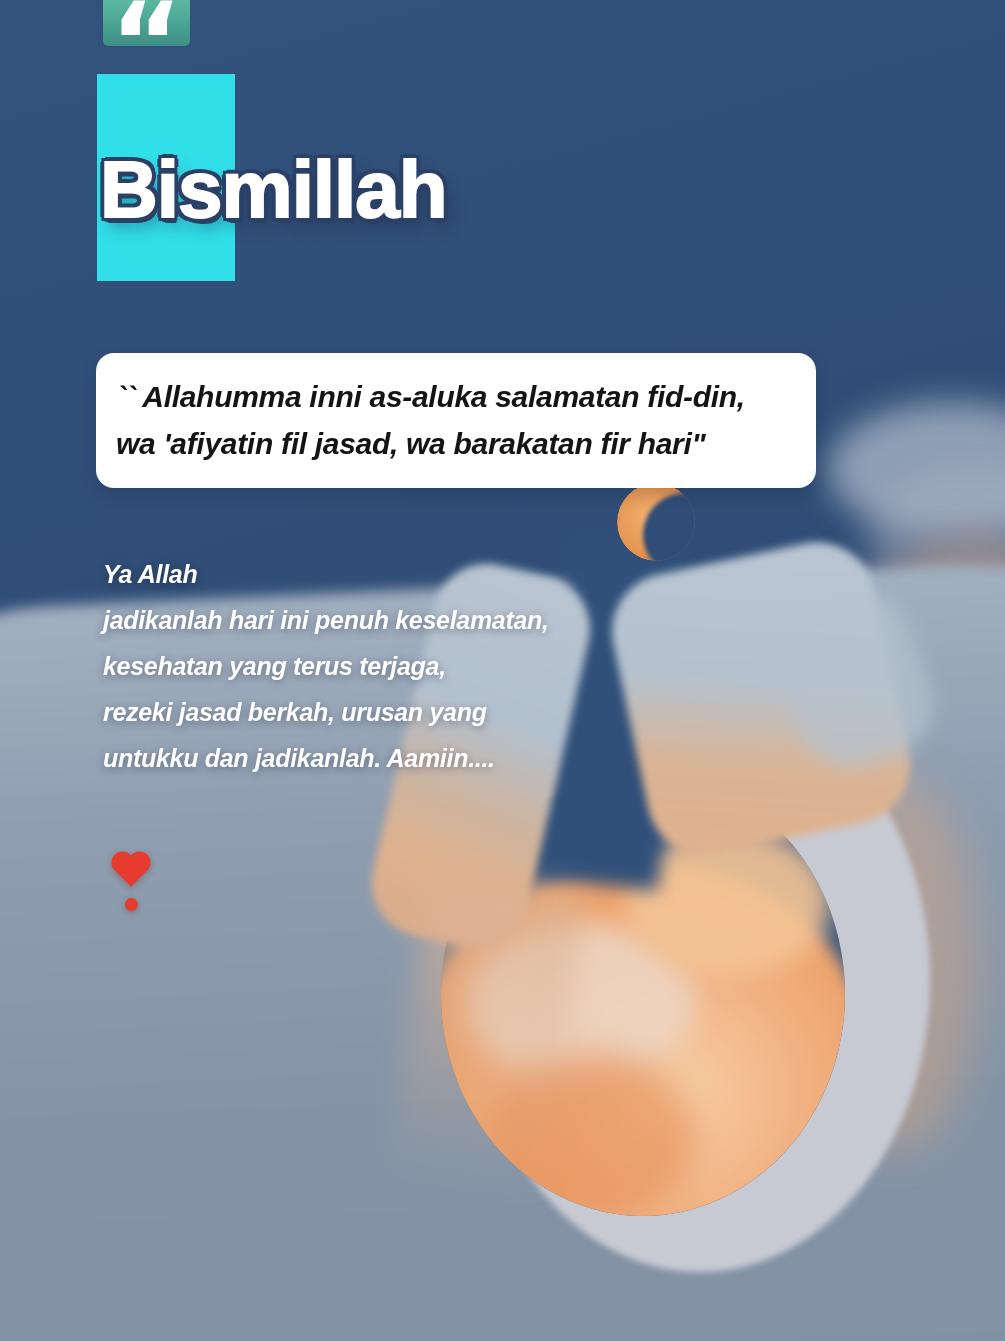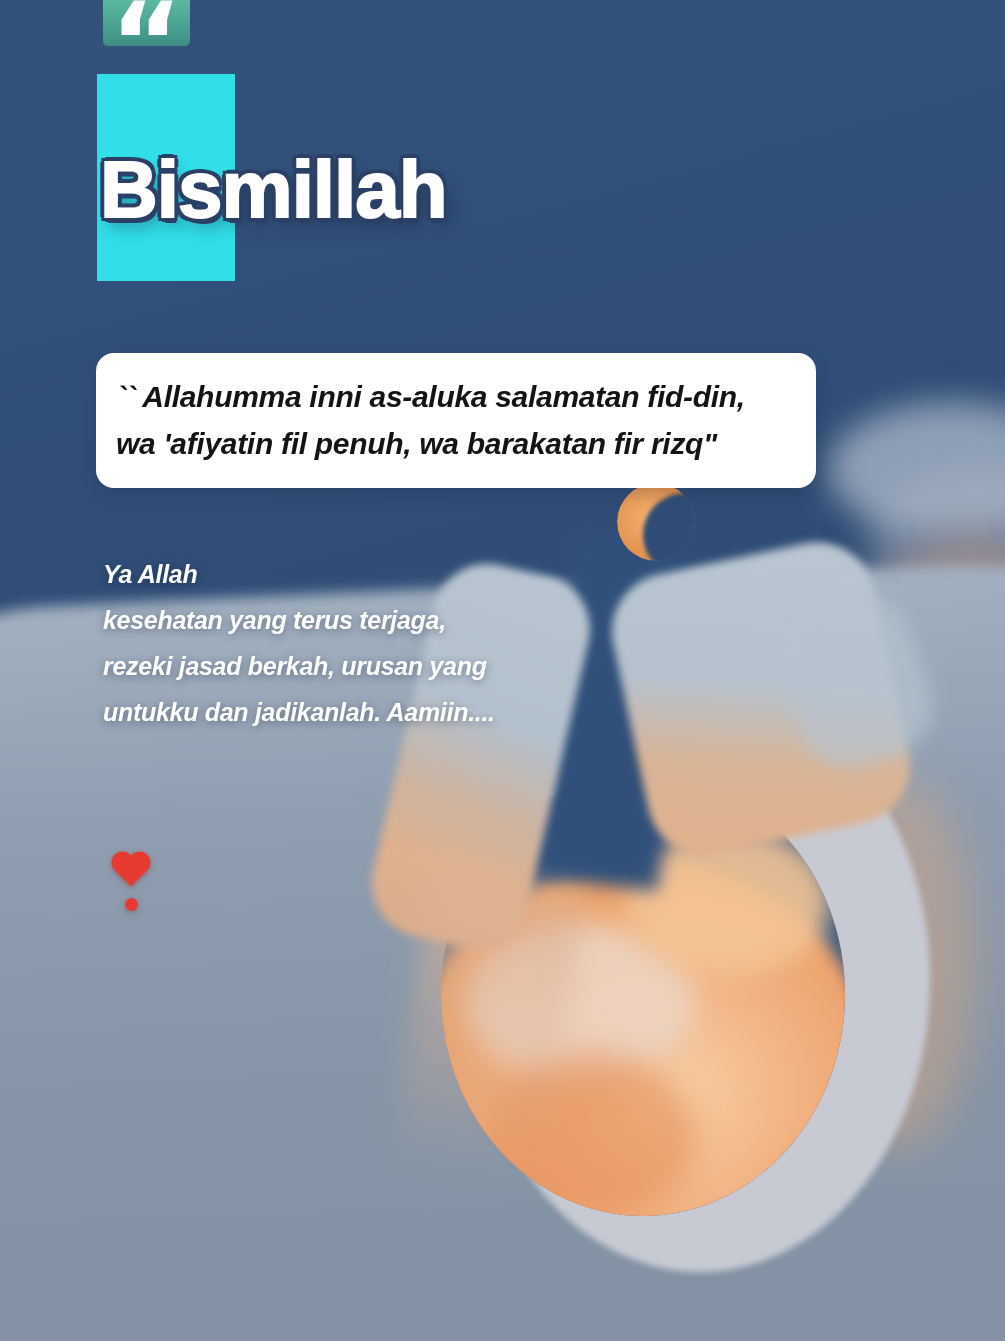--- a/index.html
+++ b/index.html
@@ -115,25 +115,26 @@
   <div class="abs quote-badge">
     <span class="quote-glyph">“</span>
   </div>
 
   <div class="abs cyan-block"></div>
 
   <div class="abs title">Bismillah</div>
 
   <div class="abs dua-card">
     <div class="dua-line">`` Allahumma inni as-aluka salamatan fid-din,</div>
-    <div class="dua-line">wa 'afiyatin fil penuh, wa barakatan fir rizq"</div>
+    <div class="dua-line">wa 'afiyatin fil jasad, wa barakatan fir hari"</div>
   </div>
 
   <div class="abs prayer">
     <div class="prayer-line">Ya Allah</div>
+    <div class="prayer-line">jadikanlah hari ini penuh keselamatan,</div>
     <div class="prayer-line">kesehatan yang terus terjaga,</div>
     <div class="prayer-line">rezeki jasad berkah, urusan yang</div>
     <div class="prayer-line">untukku dan jadikanlah. Aamiin....</div>
   </div>
 
   <div class="abs heart-icon">
     <div class="heart-body"></div>
     <div class="heart-dot"></div>
   </div>
 

